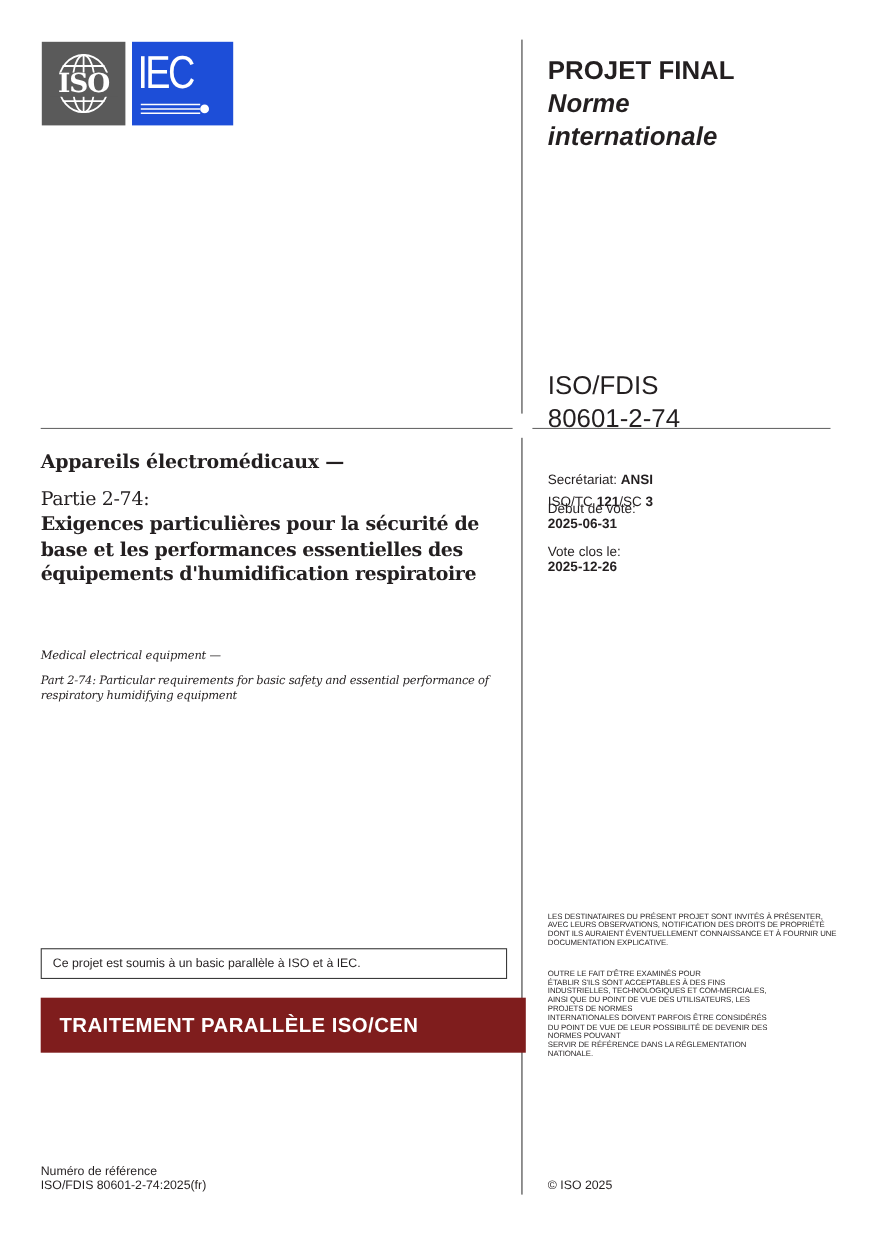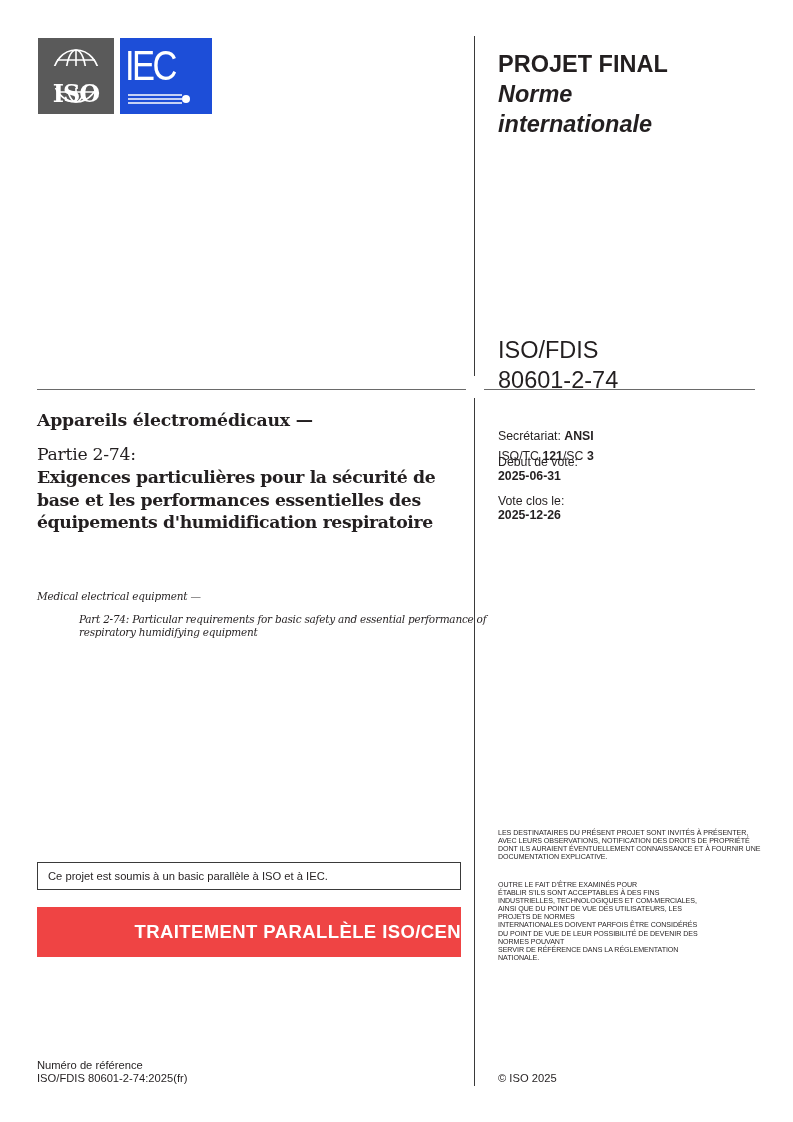--- a/index.html
+++ b/index.html
@@ -52,40 +52,40 @@
     #title-subject {
       left: 37px; top: 466px; width: 420px; font-family: "DejaVu Serif", serif; font-weight: bold;
       font-size: 17.3px; line-height: 22.5px; color: #231f20; letter-spacing: -0.4px;
     }
     #title-en-main {
       left: 37px; top: 590px; font-family: "DejaVu Serif", serif; font-style: italic;
       font-size: 10.5px; line-height: 13px; color: #231f20; letter-spacing: -0.2px;
     }
     #title-en-part {
       left: 37px; top: 613px; width: 420px; font-family: "DejaVu Serif", serif; font-style: italic;
-      font-size: 10.5px; line-height: 13px; color: #231f20; letter-spacing: -0.25px; margin-left: 42px;
+      font-size: 10.5px; line-height: 13px; color: #231f20; letter-spacing: -0.25px;
     }
 
     
     .notice {
       left: 498px; width: 275px; font-size: 7.1px; line-height: 8.1px; color: #231f20;
       text-transform: uppercase; letter-spacing: -0.05px;
     }
 
     
     #vote-note {
       left: 37px; top: 862px; width: 422px; height: 26px;
       border: 1.3px solid #3a3a3a; box-sizing: content-box;
       font-size: 11.2px; line-height: 26px; padding-left: 10px; width: 412px;
       color: #231f20;
     }
     #parallel-banner {
-      left: 37px; top: 907px; width: 424px; height: 50px; background: #ef4444;
+      left: 37px; top: 907px; width: 424px; height: 50px; background: #7f1d1d;
       color: #ffffff; font-weight: bold; font-size: 18.5px; letter-spacing: 0.4px;
-      text-align: right; line-height: 50px;
+      text-align: left; line-height: 50px; padding-left: 17px;
     }
 
     
     #ref-label { left: 37px; top: 1059px; font-size: 11.2px; line-height: 13px; }
     #ref-number { left: 37px; top: 1072px; font-size: 11.2px; line-height: 13px; }
     #copyright { left: 498px; top: 1072px; font-size: 11.2px; line-height: 13px; }
   </style>
 </head>
 <body>
 
@@ -93,21 +93,21 @@
   <svg width="76" height="76" viewBox="0 0 76 76">
     <g fill="none" stroke="#ffffff" stroke-width="1.6">
       <ellipse cx="38" cy="38" rx="23" ry="26"></ellipse>
       <ellipse cx="38" cy="38" rx="10" ry="26"></ellipse>
       <line x1="38" y1="12" x2="38" y2="64"></line>
       <line x1="19" y1="22" x2="57" y2="22"></line>
       <line x1="19" y1="54" x2="57" y2="54"></line>
     </g>
     <rect x="7" y="28" width="62" height="22" fill="#5a5a5a"></rect>
   </svg>
-  <div class="abs" style="left:0;top:25px;width:76px;text-align:center;color:#fff;font-family:'DejaVu Serif',serif;font-weight:bold;font-size:24px;line-height:26px;letter-spacing:-1px;margin-top:18px;">ISO</div>
+  <div class="abs" style="left:0;top:25px;width:76px;text-align:center;color:#fff;font-family:'DejaVu Serif',serif;font-weight:bold;font-size:24px;line-height:26px;letter-spacing:-1px;">ISO</div>
 </div>
 
 <div id="logo-iec" class="abs">
   <div class="abs" style="left:5px;top:6px;color:#fff;font-family:'Liberation Sans',sans-serif;font-size:42px;line-height:44px;letter-spacing:-3px;transform:scaleX(0.82);transform-origin:left top;">IEC</div>
   <svg class="abs" style="left:0;top:0" width="76" height="76" viewBox="0 0 76 76">
     <g stroke="#ffffff" stroke-width="1.4">
       <line x1="8" y1="57" x2="62" y2="57"></line>
       <line x1="8" y1="61" x2="62" y2="61"></line>
       <line x1="8" y1="65" x2="62" y2="65"></line>
     </g>

